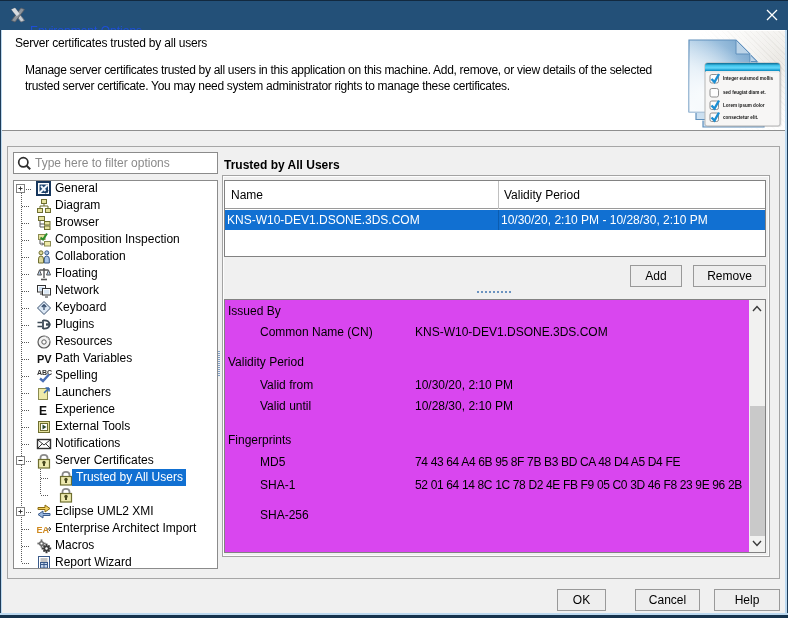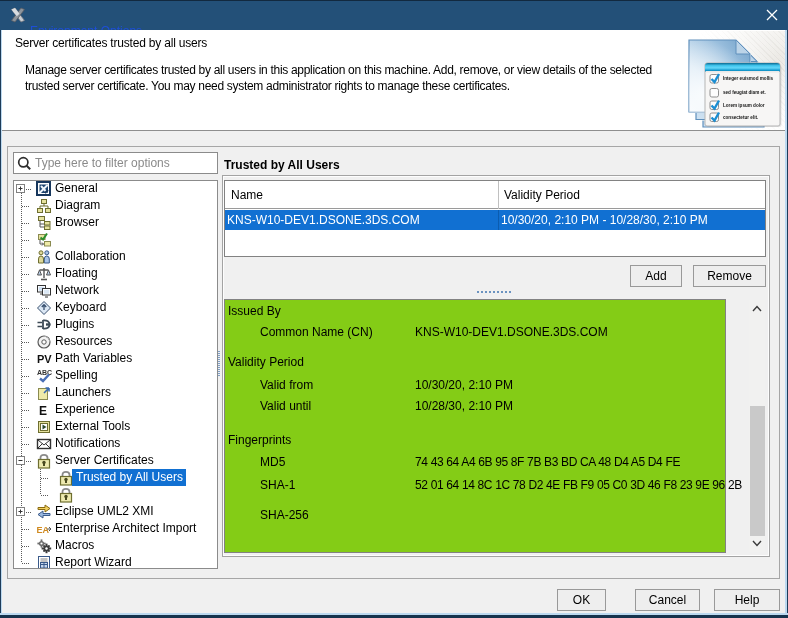--- a/index.html
+++ b/index.html
@@ -119,20 +119,21 @@
           <rect x="8.5" y="11" width="5.5" height="3.5" fill="#e6e29e" stroke="#6e6e30"></rect>
         </svg></div>
 <div class="abs" style="left:41px;top:33.0px;height:17px;line-height:17px;white-space:nowrap">Browser</div>
 <div class="abs" style="left:8px;top:58.5px;width:7px;height:1px;background:repeating-linear-gradient(to right,#5a5a5a 0 1px,transparent 1px 2px);"></div>
 <div class="abs" style="left:22px;top:50.5px;width:16px;height:16px"><svg width="16" height="16" viewBox="0 0 16 16">
           <rect x="2.5" y="2.5" width="6.5" height="5" fill="#e6e29e" stroke="#8a8a50"></rect>
           <path d="M4.5 5.5 L7 7.5 L11 1.5" stroke="#2c8f2c" stroke-width="2" fill="none"></path>
           <path d="M4 8 L4 12 L7.5 12 M6 10.5 L7.5 12 L6 13.5" stroke="#555" fill="none"></path>
           <rect x="8.5" y="9.5" width="6" height="4.5" fill="#eeeaa8" stroke="#8a8a50"></rect>
         </svg></div>
+<div class="abs" style="left:41px;top:50.0px;height:17px;line-height:17px;white-space:nowrap">Composition Inspection</div>
 <div class="abs" style="left:8px;top:75.5px;width:7px;height:1px;background:repeating-linear-gradient(to right,#5a5a5a 0 1px,transparent 1px 2px);"></div>
 <div class="abs" style="left:22px;top:67.5px;width:16px;height:16px"><svg width="16" height="16" viewBox="0 0 16 16">
           <circle cx="5" cy="3.8" r="2" fill="#ddd89a" stroke="#6e6e30"></circle>
           <path d="M2.5 14 L2.5 10 Q2.5 7 5 7 Q7.5 7 7.5 10 L7.5 14 Z" fill="#ddd89a" stroke="#6e6e30"></path>
           <circle cx="10.8" cy="3.8" r="2" fill="#a8c4e8" stroke="#3a5a8a"></circle>
           <path d="M8.3 14 L8.3 10 Q8.3 7 10.8 7 Q13.3 7 13.3 10 L13.3 14 Z" fill="#a8c4e8" stroke="#3a5a8a"></path>
         </svg></div>
 <div class="abs" style="left:41px;top:67.0px;height:17px;line-height:17px;white-space:nowrap">Collaboration</div>
 <div class="abs" style="left:8px;top:92.5px;width:7px;height:1px;background:repeating-linear-gradient(to right,#5a5a5a 0 1px,transparent 1px 2px);"></div>
 <div class="abs" style="left:22px;top:84.5px;width:16px;height:16px"><svg width="16" height="16" viewBox="0 0 16 16">
@@ -296,21 +297,21 @@
     <div class="abs" style="left:273px;top:0;width:1px;height:20px;background:#0b5cb0"></div>
     <div class="abs" style="left:2px;top:3px">KNS-W10-DEV1.DSONE.3DS.COM</div>
     <div class="abs" style="left:276px;top:3px">10/30/20, 2:10 PM - 10/28/30, 2:10 PM</div>
   </div>
 </div>
 <div class="btn" style="left:630px;top:265px;width:52px">Add</div>
 <div class="btn" style="left:693px;top:265px;width:73px">Remove</div>
 
 <div class="abs" style="left:477px;top:291px;width:36px;height:2px;background:repeating-linear-gradient(to right,#6b93c0 0 2px,transparent 2px 4px)"></div>
 
-<div class="abs" style="left:224px;top:299px;width:502px;height:254px;background:#84cc16;border:1px solid #828282">
+<div class="abs" style="left:224px;top:299px;width:542px;height:254px;background:#d946ef;border:1px solid #828282">
   <div class="abs" style="left:3px;top:4px">Issued By</div>
   <div class="abs" style="left:35px;top:25px">Common Name (CN)</div>
   <div class="abs" style="left:190px;top:25px">KNS-W10-DEV1.DSONE.3DS.COM</div>
   <div class="abs" style="left:3px;top:54.5px">Validity Period</div>
   <div class="abs" style="left:35px;top:78px">Valid from</div>
   <div class="abs" style="left:190px;top:78px">10/30/20, 2:10 PM</div>
   <div class="abs" style="left:35px;top:99px">Valid until</div>
   <div class="abs" style="left:190px;top:99px">10/28/30, 2:10 PM</div>
   <div class="abs" style="left:3px;top:132.5px">Fingerprints</div>
   <div class="abs" style="left:35px;top:154.5px">MD5</div>

